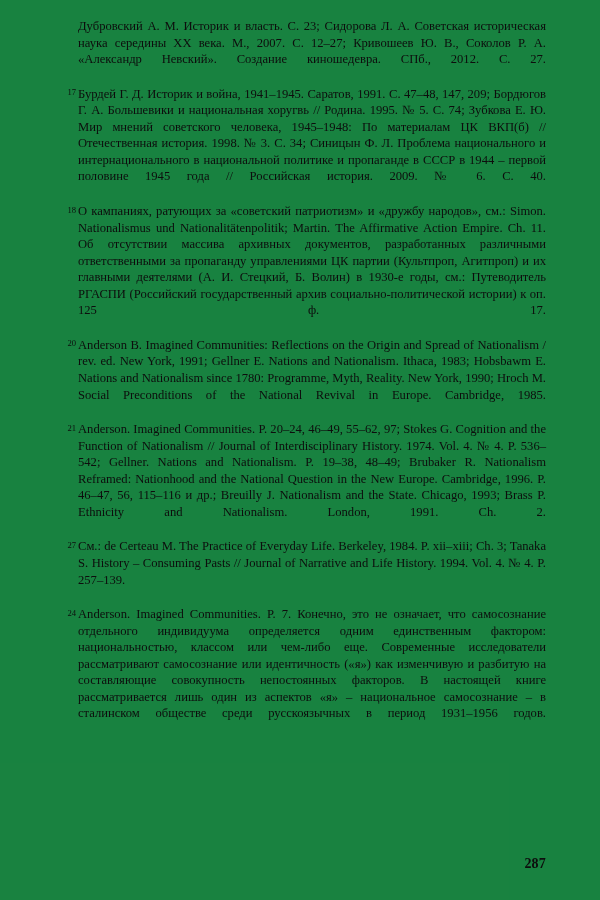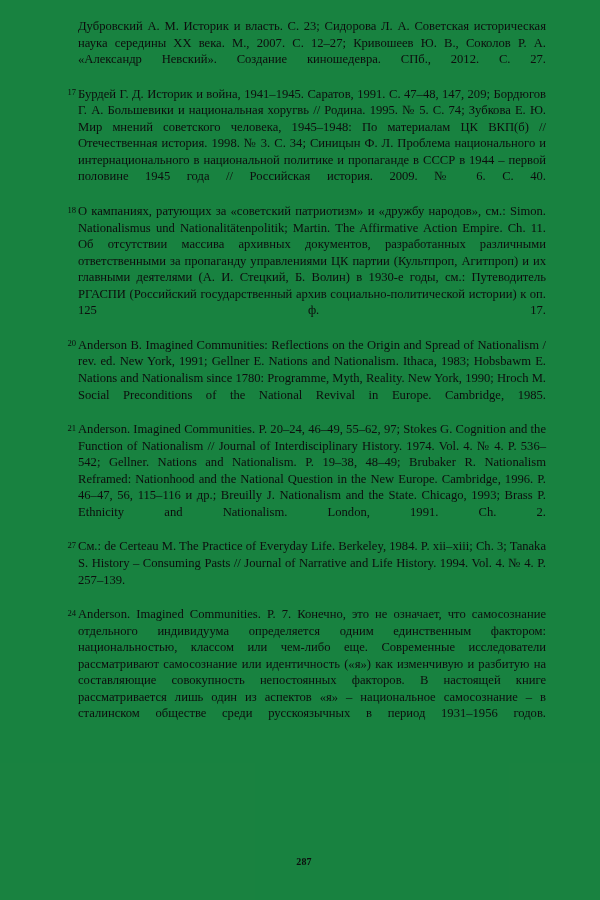--- a/index.html
+++ b/index.html
@@ -64,22 +64,22 @@
     content: "";
     display: inline-block;
     width: 100%;
   }
 
   #page-number {
     position: absolute;
     left: 62px;
     top: 856px;
     width: 484px;
-    text-align: center;
-    font-size: 10px;
+    text-align: right;
+    font-size: 14px;
     font-weight: bold;
     letter-spacing: 0.2px;
   }
 
   
   #page::after {
     content: "";
     position: absolute;
     inset: 0;
     pointer-events: none;

